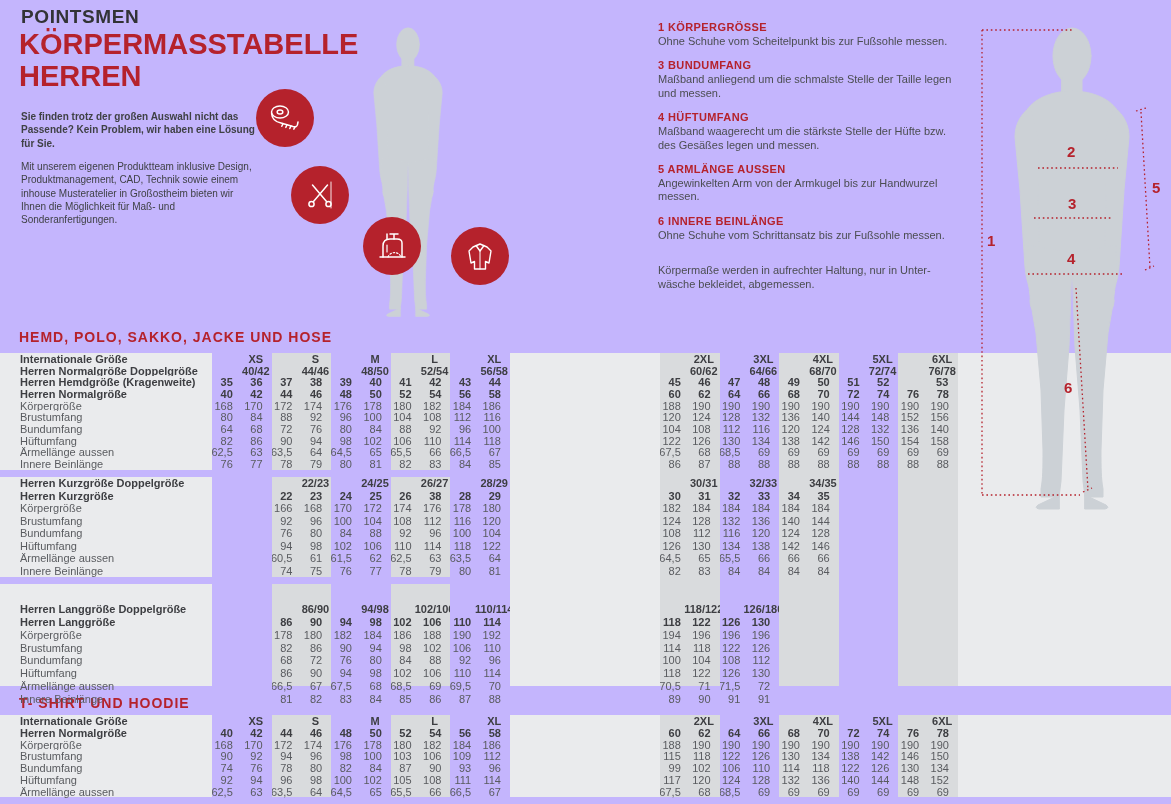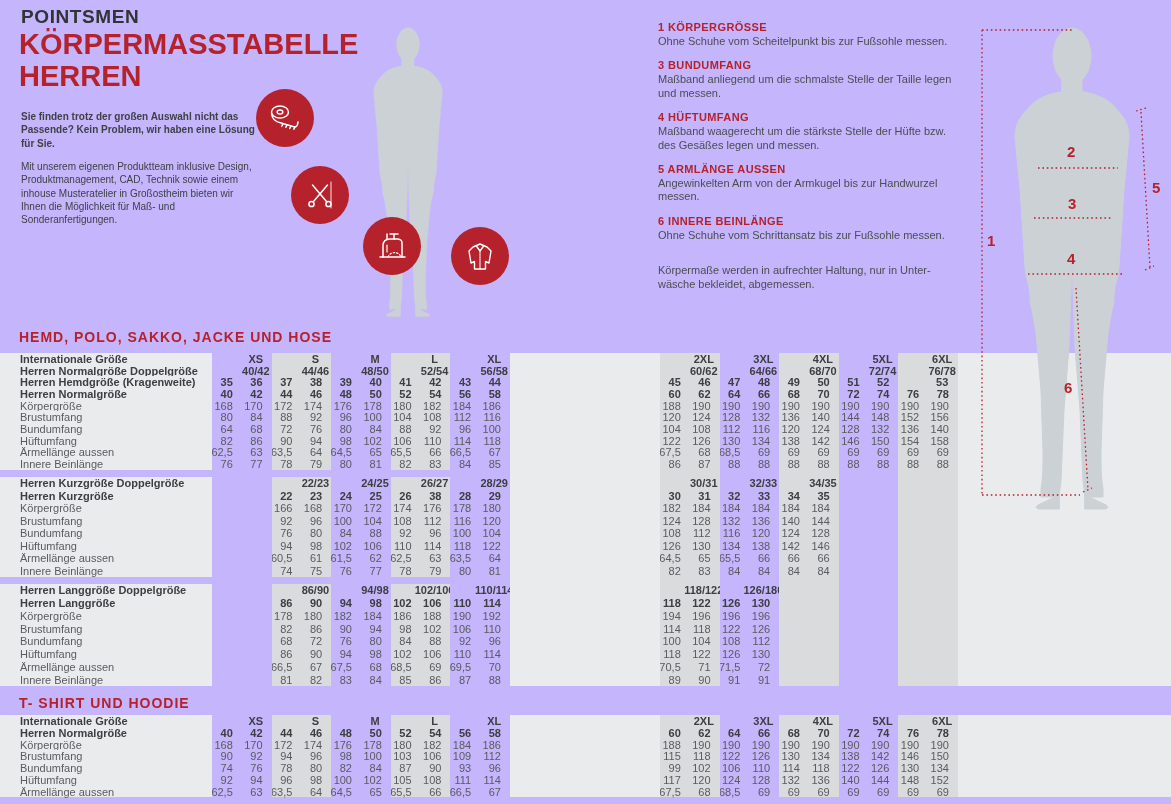--- a/index.html
+++ b/index.html
@@ -32,21 +32,21 @@
   .grid{position:absolute;left:0;width:1171px;display:grid;
         grid-template-columns:212px repeat(10,29.8px) 150px repeat(10,29.8px) minmax(0,1fr);}
   .cell{font-size:11px;display:flex;align-items:center;color:#595b5f;box-sizing:border-box;overflow:hidden;}
   .cell.lab{padding-left:20px;}
   .cell.lab.b{font-weight:700;color:#3d3e42;}
   .cell.v{justify-content:flex-end;padding-right:9px;}
   .cell.sp2{justify-content:center;padding-right:0;padding-left:28px;}
   .cell.hb{font-weight:700;color:#3d3e42;}
   #sec0{top:353px;grid-auto-rows:11.7px;}
   #sec1{top:477px;grid-auto-rows:12.5px;}
-  #sec2{top:584px;grid-auto-rows:12.75px;}
+  #sec2{top:603px;grid-auto-rows:12.75px;}
   #sec3{top:715px;grid-auto-rows:11.8px;}
 </style>
 </head>
 <body>
 
 <div id="page">
 
   <svg width="0" height="0" style="position:absolute">
     <symbol id="man" viewBox="0 0 140 500">
       <g fill="#ccd1d6" stroke="#ccd1d6" stroke-linecap="round" stroke-linejoin="round">

